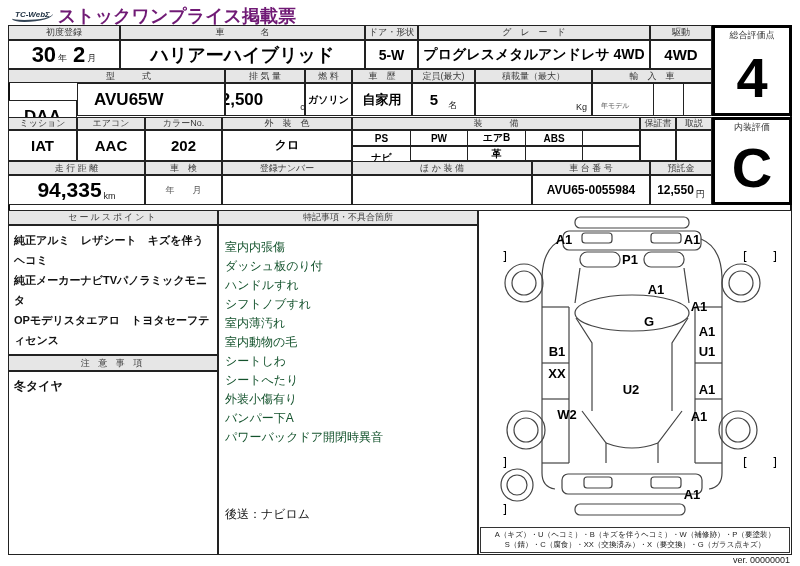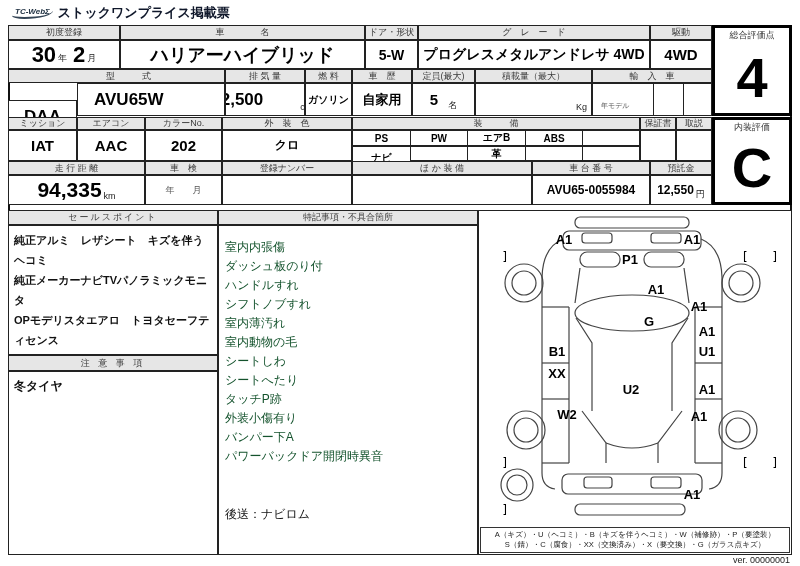--- a/index.html
+++ b/index.html
@@ -13,21 +13,21 @@
   .ratingbox{position:absolute;box-sizing:border-box;border:3px solid #000;background:#fff;display:flex;flex-direction:column;align-items:center;}
   .ratingbox .rlabel{font-size:9px;color:#333;margin-top:1px;}
   .ratingbox .rval{flex:1;display:flex;align-items:center;justify-content:center;font-size:56px;font-weight:bold;line-height:1;}
   .unit{font-size:9px;font-weight:normal;color:#222;margin-left:2px;align-self:flex-end;padding-bottom:3px;}
   .listtxt{font-size:12px;line-height:19px;color:#14532d;padding:12px 6px;}
   .salestxt{font-size:11px;font-weight:bold;line-height:20px;color:#111;padding:4px 5px;}
   svg text{font:600 13px "Liberation Sans","DejaVu Sans",sans-serif;fill:#000;text-anchor:middle;}
   svg text.brk{font:400 12px "DejaVu Sans Mono",monospace;letter-spacing:8px;}
   .legendbox{position:absolute;box-sizing:border-box;border:1px solid #333;font-size:7.6px;color:#222;
              display:flex;flex-direction:column;align-items:center;justify-content:center;line-height:10px;white-space:nowrap;}
-  .title{font-size:13px;font-weight:bold;color:#0f172a;}
+  .title{font-size:18px;font-weight:bold;color:#701a75;}
   .logo{font-size:8px;font-style:italic;font-weight:bold;color:#234;border-bottom:2px solid #345;border-radius:0 0 70% 30%;padding:0 3px 1px 3px;margin-right:5px;}
   .ver{font-size:9px;color:#222;}
 </style>
 </head>
 <body>
 
 <div id="sheet">
 
   <div class="abs" style="left:12px;top:4px;display:flex;align-items:center;">
     <span class="logo">TC-WebΣ</span>
@@ -155,21 +155,20 @@
   <div class="cell" style="left:218px;top:225px;width:260px;height:330px;">
     <div class="listtxt">
       <div>室内内張傷</div>
       <div>ダッシュ板のり付</div>
       <div>ハンドルすれ</div>
       <div>シフトノブすれ</div>
       <div>室内薄汚れ</div>
       <div>室内動物の毛</div>
       <div>シートしわ</div>
       <div>シートへたり</div>
-      <div>タッチP跡</div>
       <div>外装小傷有り</div>
       <div>バンパー下A</div>
       <div>パワーバックドア開閉時異音</div>
     </div>
     <div class="abs" style="left:6px;top:280px;font-size:12px;color:#111;">後送：ナビロム</div>
   </div>
 
   <div class="cell" style="left:478px;top:210px;width:314px;height:345px;">
     <svg width="314" height="316" viewBox="0 0 314 316" style="position:absolute;left:0;top:0;">
       <g stroke="#444" fill="none" stroke-width="1.2">

